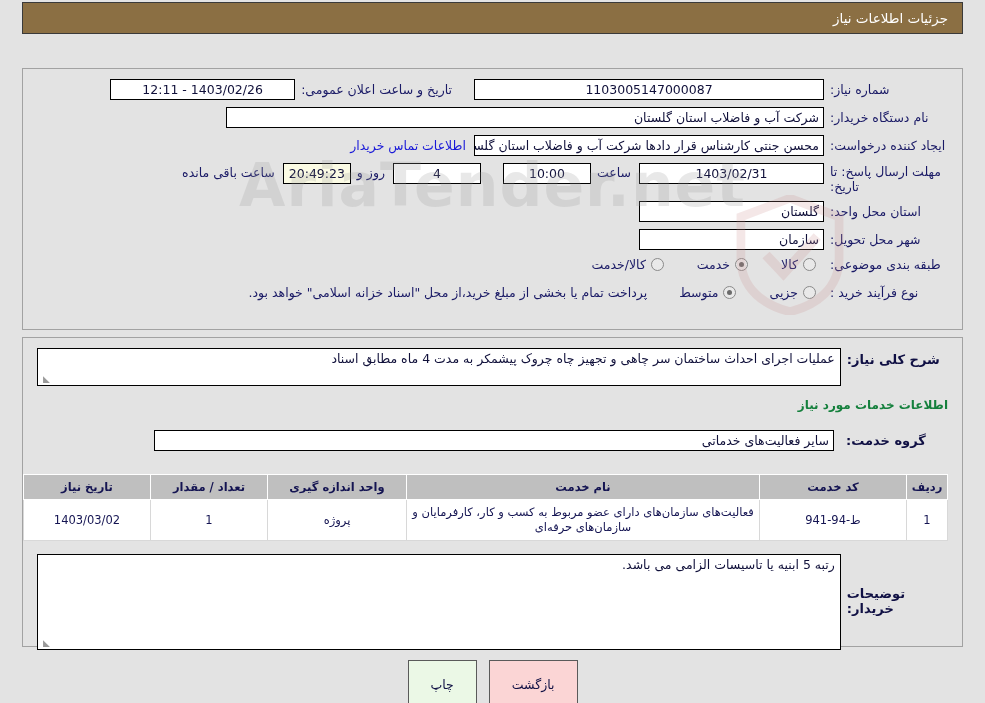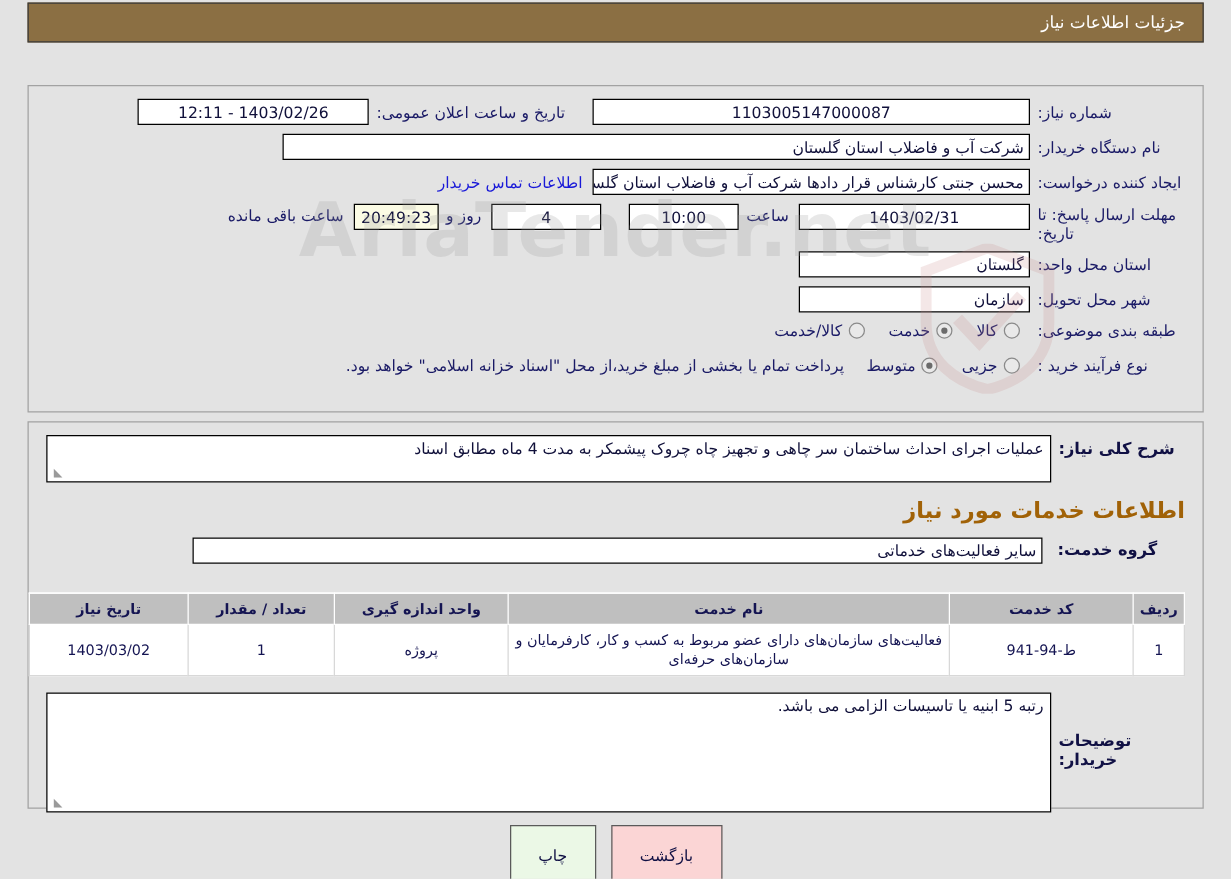--- a/index.html
+++ b/index.html
@@ -111,27 +111,27 @@
   }
   .radio.on::after {
     content: "";
     position: absolute;
     left: 3px; top: 3px;
     width: 5px; height: 5px;
     border-radius: 50%;
     background: #6b6b6b;
   }
   .radio-group { display: flex; align-items: center; gap: 5px; }
-  .radio-group .rlabel { color: #1a1a66; font-size: 12.5px; margin-left: 14px; white-space: nowrap; }
+  .radio-group .rlabel { color: #1a1a66; font-size: 12.5px; margin-left: 28px; white-space: nowrap; }
 
   
   .sub-head {
     position: absolute;
-    color: #a16207;
-    font-size: 18px;
+    color: #15803d;
+    font-size: 12px;
     font-weight: bold;
   }
   .bold-lbl { font-weight: bold; color: #101044; font-size: 13px; }
 
   
   .ta {
     background: #ffffff;
     border: 1px solid #000000;
     box-sizing: border-box;
     font-size: 12.5px;

